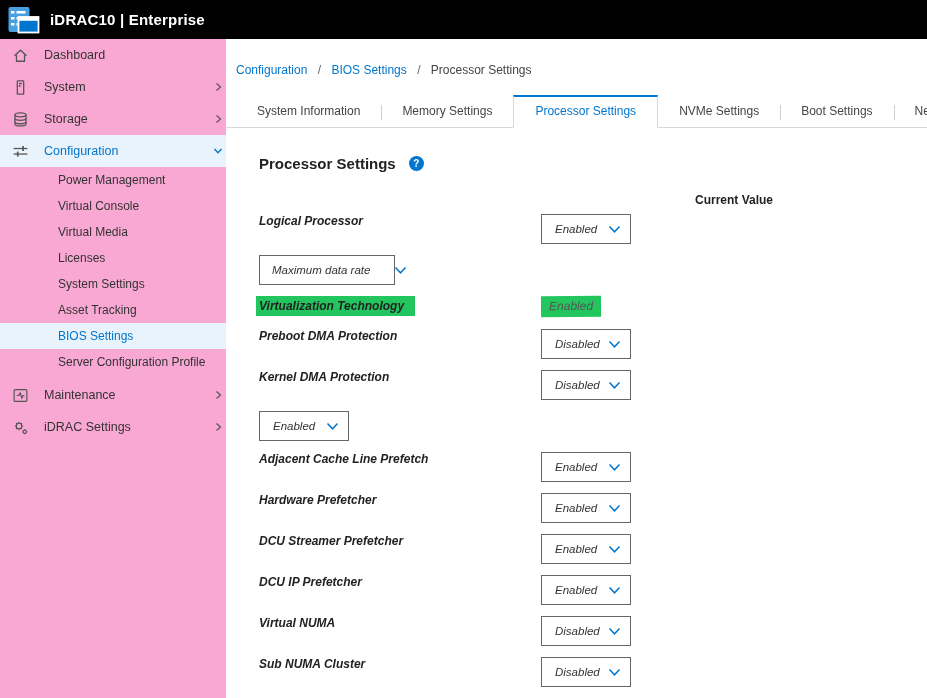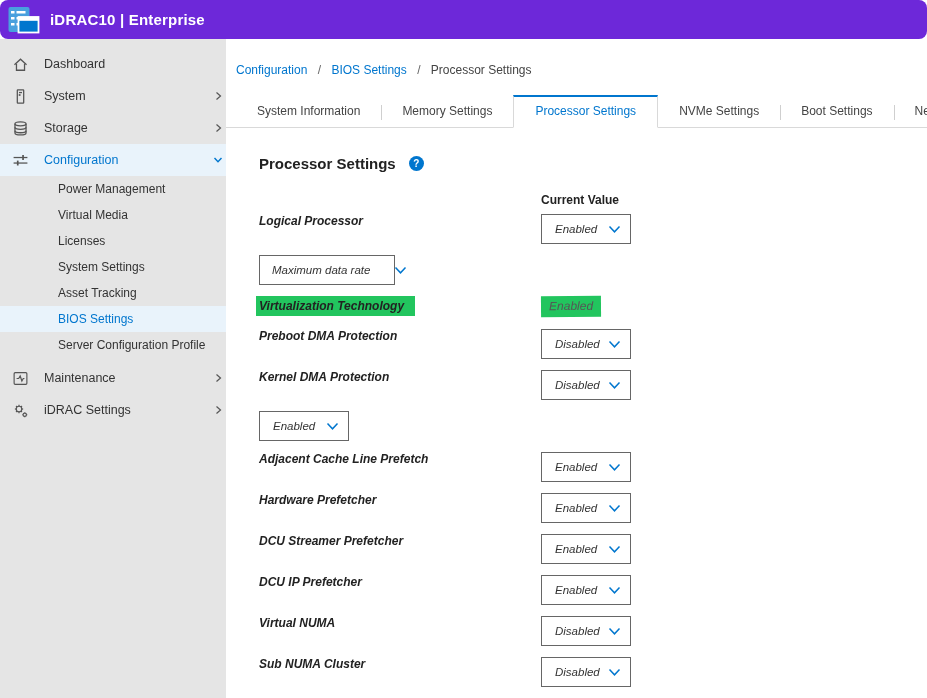--- a/index.html
+++ b/index.html
@@ -6,28 +6,28 @@
   html,body { width:927px; height:698px; }
   body {
     font-family:"Liberation Sans", sans-serif;
     background:#ffffff; color:#222;
     position:relative; overflow:hidden;
   }
 
   
   .header {
     position:absolute; top:0; left:0; right:0; height:39px;
-    background:#6d28d9; display:flex; align-items:center; padding-left:8px;border-radius:8px;
+    background:#000000; display:flex; align-items:center; padding-left:8px;
   }
   .app-title { color:#fff; font-size:15px; font-weight:bold; margin-left:10px; letter-spacing:.2px; }
 
   
   .sidebar {
     position:absolute; top:39px; left:0; bottom:0; width:241px;
-    background:#e5e5e5; border-right:1px solid #DCDCDC; padding-top:9px;
+    background:#f9a8d4; border-right:1px solid #DCDCDC; 
   }
   .nav-item { height:32px; display:flex; align-items:center; padding:0 16px 0 12px; font-size:12.5px; color:#333; cursor:pointer; }
   .nav-icon { width:17px; height:17px; margin-right:15px; flex:none; display:flex; align-items:center; justify-content:center; }
   .nav-label { flex:1; }
   .nav-chevron { flex:none; display:flex; }
   .nav-item.selected { background:#E9F3FB; }
   .nav-item.selected .nav-label { color:#0076CE; }
   .sub-item { height:26px; display:flex; align-items:center; padding-left:58px; font-size:12px; color:#333; cursor:pointer; }
   .sub-item.selected { background:#E9F3FB; color:#0076CE; }
   .nav-gap { height:4px; }
@@ -49,21 +49,21 @@
   .tab.active::before, .tab.active + .tab::before { display:none; }
 
   .content { padding:26px 0 0 33px; }
   .page-title-row { display:flex; align-items:center; gap:13px; height:18px; }
   .page-title { font-size:15px; font-weight:bold; color:#222; }
   .help-icon {
     width:15px; height:15px; border-radius:50%; background:#0076CE; color:#fff;
     font-size:10px; font-weight:bold; display:flex; align-items:center; justify-content:center; cursor:pointer;
   }
 
-  .column-header { margin:21px 0 0 282px; font-size:12px; font-weight:bold; color:#222; }
+  .column-header { margin:21px 0 0 282px; font-size:12px; font-weight:bold; color:#222;text-align:center; }
   .form { margin-top:7px; }
   .form-row { display:flex; align-items:flex-start; height:41px;font-style:italic; }
   .form-row.vt-row { height:33px; }
   .form-label { width:282px; font-size:12px; font-weight:bold; color:#222; }
 
   .dropdown {
     width:90px; height:30px; border:1px solid #666; background:#fff; cursor:pointer;
     display:flex; align-items:center; justify-content:space-between; padding:0 9px 0 13px;
   }
   .dropdown.wide { width:136px; padding-left:12px;gap:24px; }
@@ -161,20 +161,23 @@
       <svg width="12" height="12" viewBox="0 0 12 12" fill="none" stroke="#0076CE" stroke-width="1.4">
           <polyline points="2.5,4 6,7.8 9.5,4"></polyline>
         </svg>
     </span>
   </div>
 
   <div class="sub-item">
     <span>Power Management</span>
   </div>
   <div class="sub-item">
+    <span>Virtual Console</span>
+  </div>
+  <div class="sub-item">
     <span>Virtual Media</span>
   </div>
   <div class="sub-item">
     <span>Licenses</span>
   </div>
   <div class="sub-item">
     <span>System Settings</span>
   </div>
   <div class="sub-item">
     <span>Asset Tracking</span>

